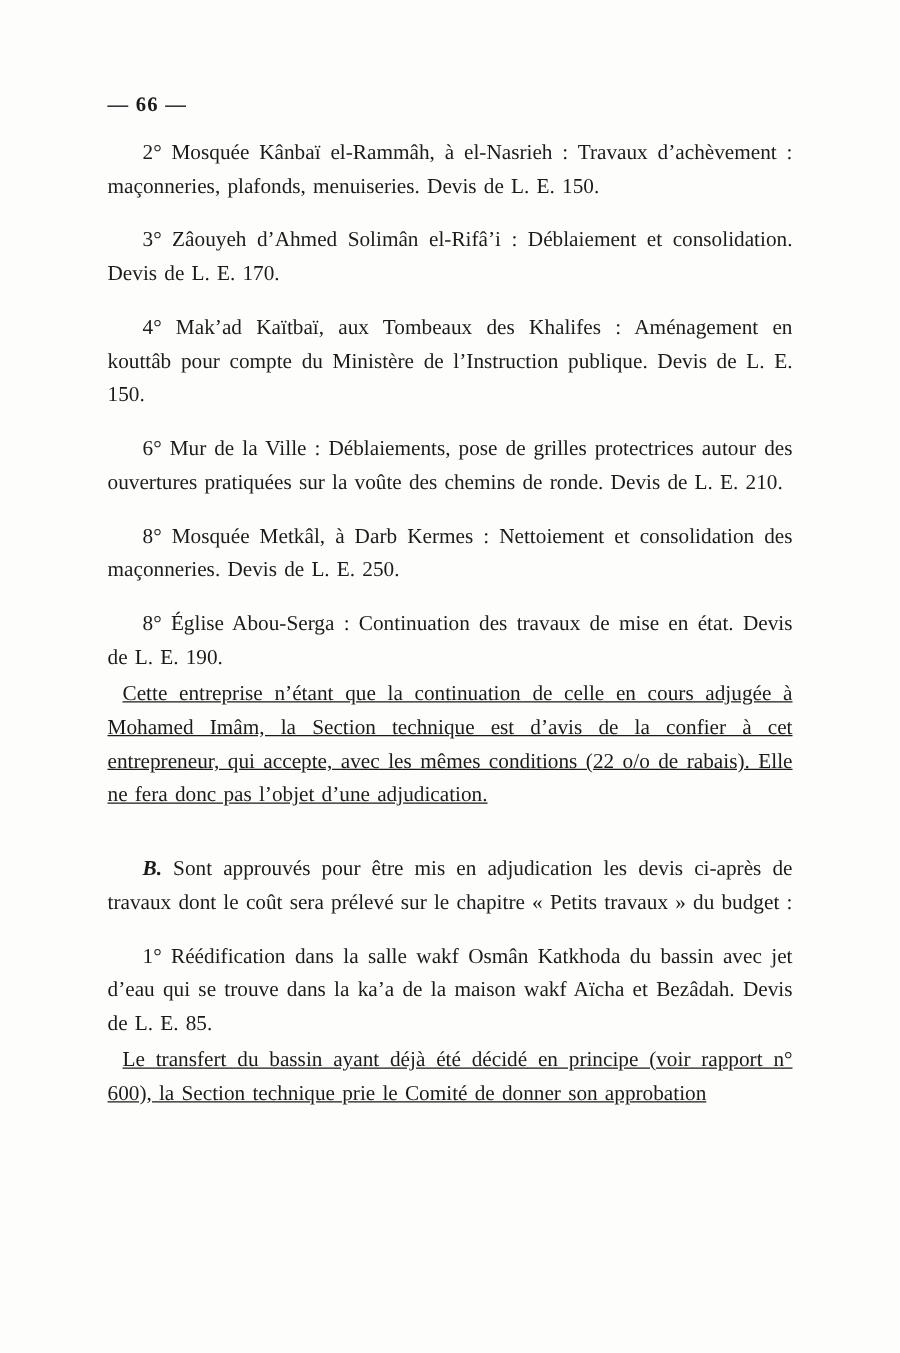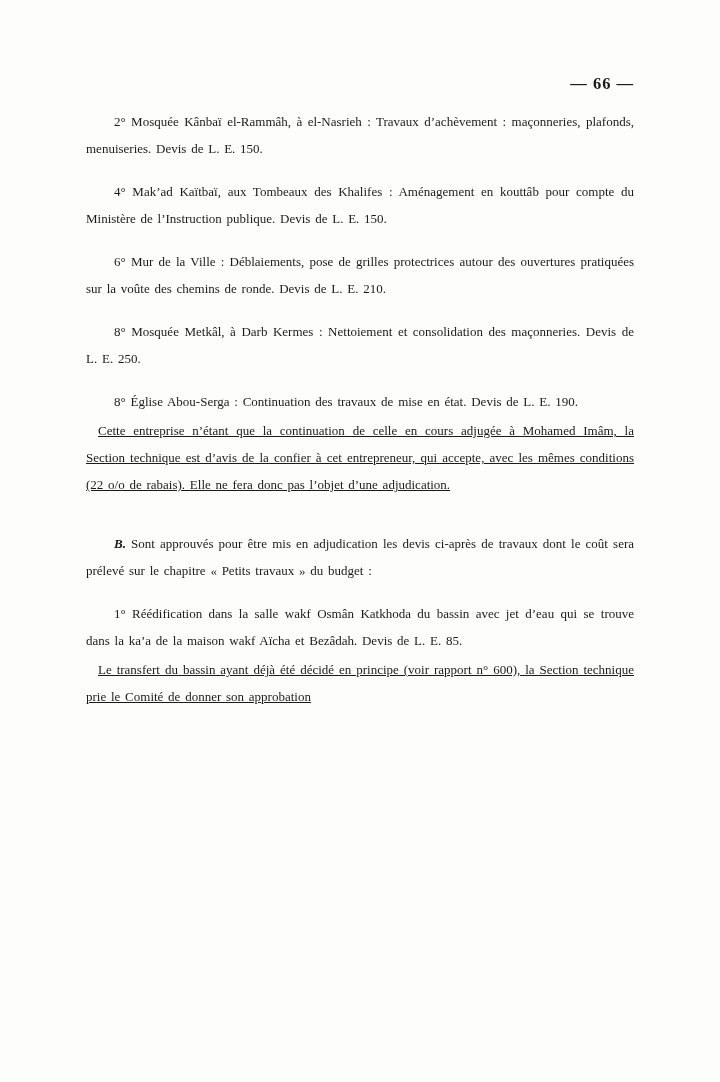--- a/index.html
+++ b/index.html
@@ -14,28 +14,28 @@
     color: #1b1b1b;
     overflow: hidden;
   }
   .page {
     width: 548px;
     margin: 0 auto;
     padding-top: 74px;
     box-sizing: content-box;
   }
   .page-number {
-    text-align: right;
+    text-align: left;
     font-size: 16.5px;
     font-weight: bold;
     letter-spacing: 1px;
     margin: 0 0 14px 0;
   }
   .para {
-    font-size: 13px;
+    font-size: 17px;
     line-height: 27px;
     text-align: justify;
     text-justify: inter-word;
     word-spacing: 1.5px;
     margin: 8px 0 0 0;
     text-indent: 28px;
     font-weight: 500;
   }
   .para.cont {
     margin-top: 2px;
@@ -56,20 +56,21 @@
 </style>
 </head>
 <body>
 
 <div class="page">
 
   <p class="page-number">— 66 —</p>
 
   <p class="para">2° Mosquée Kânbaï el-Rammâh, à el-Nasrieh : Travaux d’achèvement : maçonneries, plafonds, menuiseries. Devis de L. E. 150.</p>
 
+  <p class="para item-gap">3° Zâouyeh d’Ahmed Solimân el-Rifâ’i : Déblaiement et consolidation. Devis de L. E. 170.</p>
 
   <p class="para item-gap">4° Mak’ad Kaïtbaï, aux Tombeaux des Khalifes : Aménagement en kouttâb pour compte du Ministère de l’Instruction publique. Devis de L. E. 150.</p>
 
 
   <p class="para item-gap">6° Mur de la Ville : Déblaiements, pose de grilles protectrices autour des ouvertures pratiquées sur la voûte des chemins de ronde. Devis de L. E. 210.</p>
 
   <p class="para item-gap">8° Mosquée Metkâl, à Darb Kermes : Nettoiement et consolidation des maçonneries. Devis de L. E. 250.</p>
 
   <p class="para item-gap">8° Église Abou-Serga : Continuation des travaux de mise en état. Devis de L. E. 190.</p>
 

